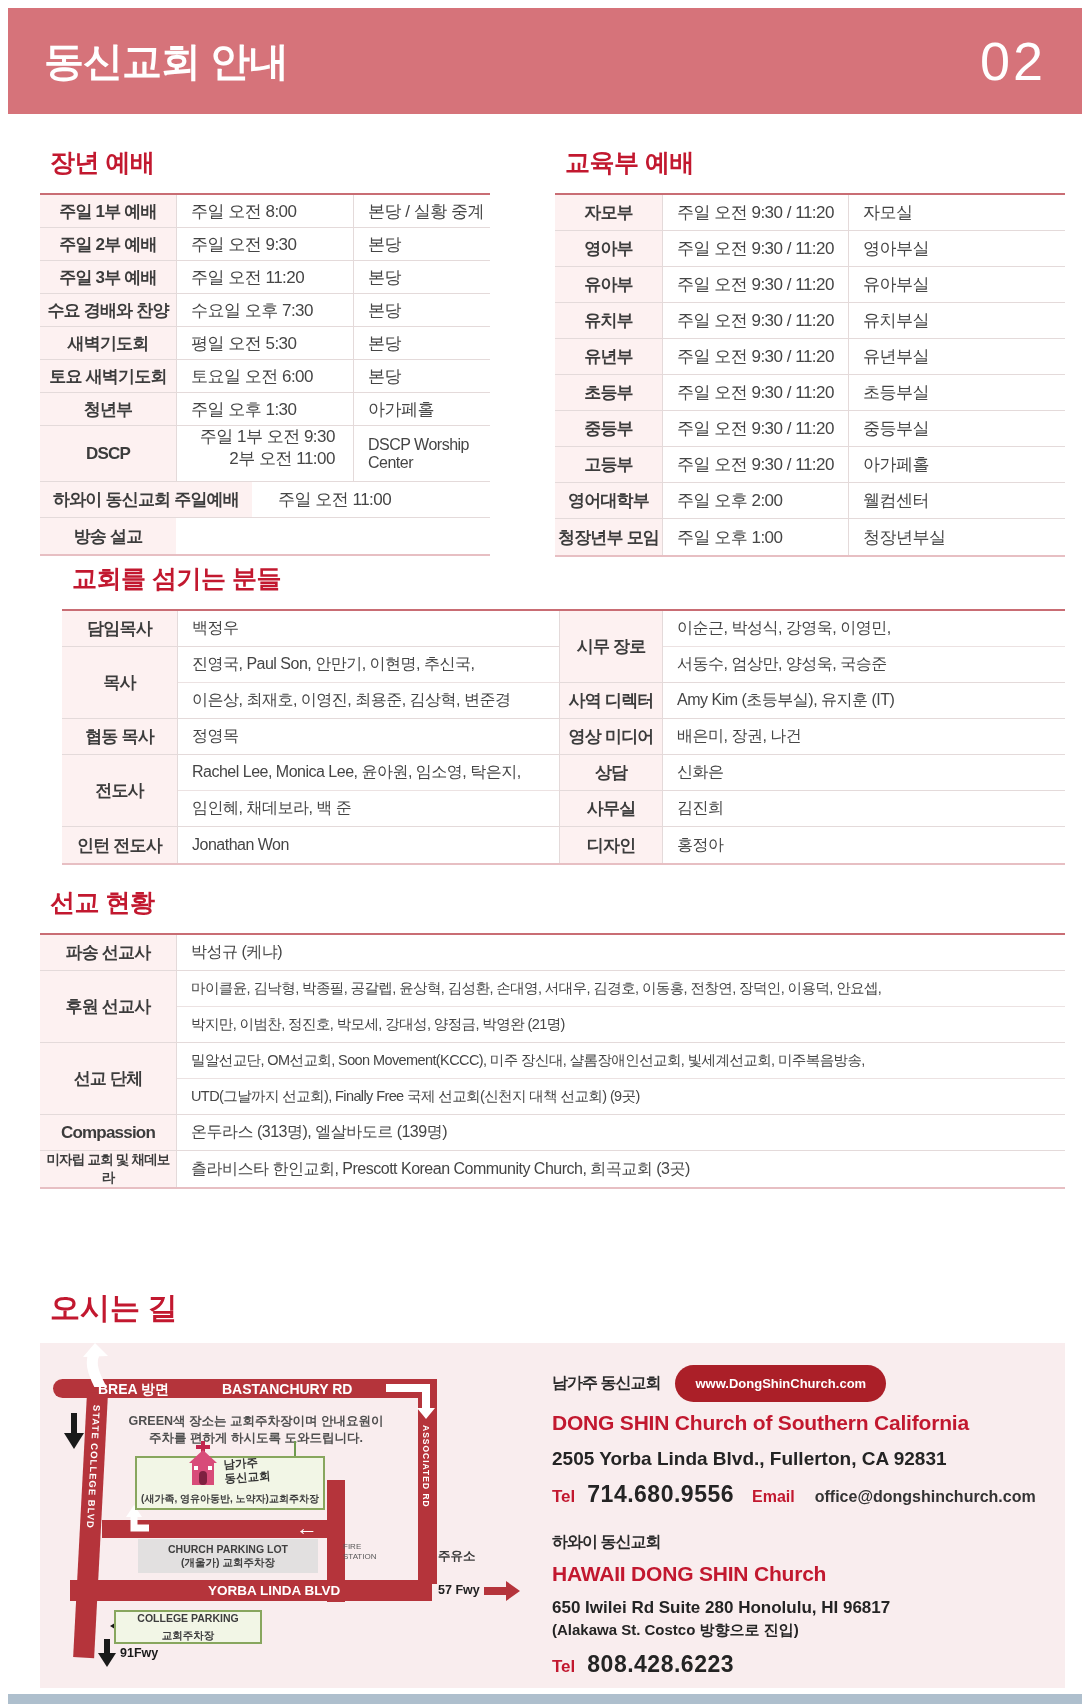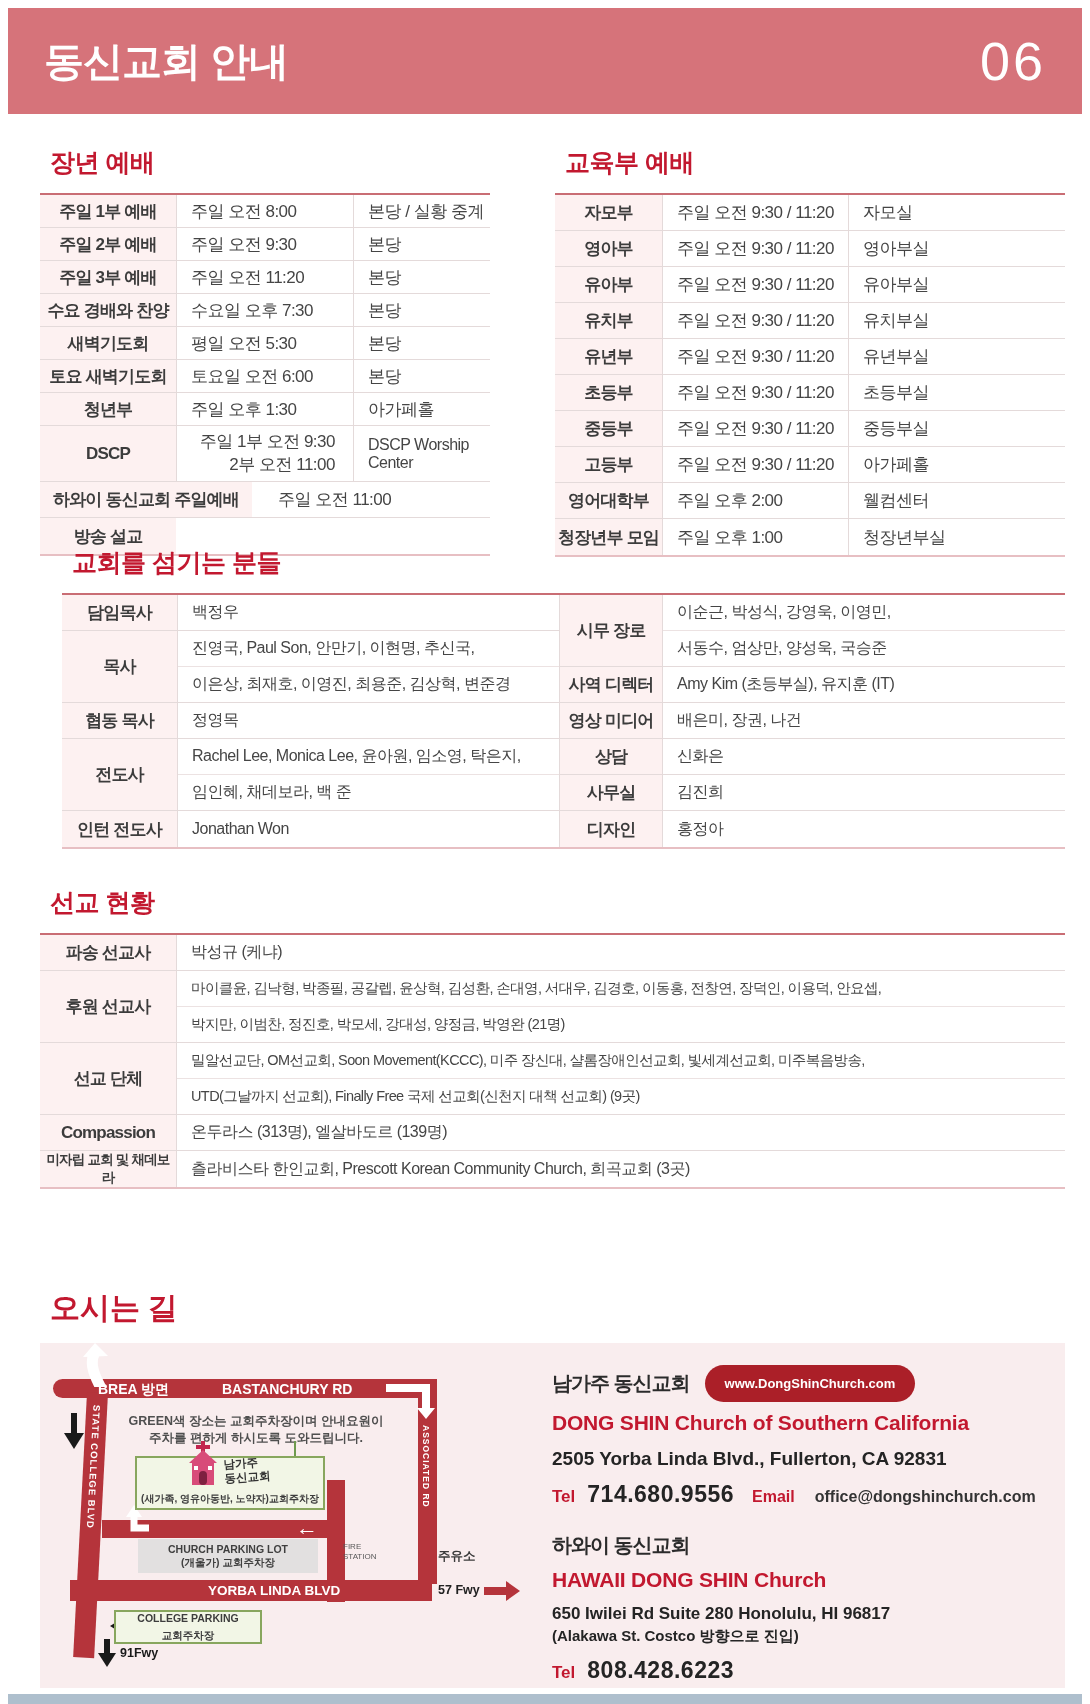--- a/index.html
+++ b/index.html
@@ -18,26 +18,26 @@
   .tbl  { border-top:2px solid #c96d74; border-bottom:2px solid #e7bfc3; background:#fff; }
   .trow { display:flex; border-bottom:1px solid #e4dada; }
   .tbl > .trow:last-child, .tbl > .tgrp:last-child { border-bottom:none; }
   .h33 { height:33px; } .h36 { height:36px; } .h56 { height:56px; } .h72 { height:72px; }
   .lblc { background:#fdf1f1; font-weight:bold; color:#3c3c3c; font-size:17px; letter-spacing:-0.8px;
           display:flex; align-items:center; justify-content:center; flex-shrink:0; padding:0 2px; text-align:center; }
   .valc { display:flex; align-items:center; color:#454545; font-size:17px; letter-spacing:-0.5px;
           padding-left:14px; border-left:1px solid #e4dada; }
   .aw-l { width:136px; } .aw-t { width:177px; flex-shrink:0; } .aw-p { flex:1; }
   .ed-l { width:107px; } .ed-t { width:186px; flex-shrink:0; } .ed-p { flex:1; }
-  .dscp-time { display:flex; flex-direction:column; justify-content:center; text-align:right; padding-right:18px;
+  .dscp-time { display:flex; flex-direction:column; justify-content:flex-start; text-align:right; padding-right:18px;
                border-left:1px solid #e4dada; font-size:17px; color:#454545; line-height:1.3; letter-spacing:-0.5px; }
 
   .col-a { position:absolute; left:40px;  top:146px; width:450px; }
   .col-b { position:absolute; left:555px; top:146px; width:510px; }
-  .sec-serv { position:absolute; left:40px; top:546px; width:1025px;padding-left:22px; }
+  .sec-serv { position:absolute; left:40px; top:562px; width:1025px;padding-left:22px; }
   .sec-mis  { position:absolute; left:40px; top:886px; width:1025px; }
 
   
   .tgrp { display:flex; border-bottom:1px solid #e4dada; }
   .glines { flex:1; display:flex; flex-direction:column; border-left:1px solid #e4dada; }
   .gline { flex:1; display:flex; align-items:center; padding-left:14px; font-size:16px; color:#454545; letter-spacing:-0.5px; }
   .gline + .gline { border-top:1px solid #ece2e2; }
   .sv { display:flex; }
   .sv-left  { width:508px; display:flex; flex-direction:column; }
   .sv-right { width:517px; display:flex; flex-direction:column; border-left:1px solid #e4dada; }
@@ -55,21 +55,21 @@
   .road { position:absolute; background:#b5343b; }
   .wtext { position:absolute; color:#ffffff; font-weight:bold; }
   .vtext { writing-mode:vertical-rl; letter-spacing:1px; }
   .lot { position:absolute; background:#f2f6e6; border:2px solid #88a65e; }
   .graybox { position:absolute; background:#e2e0e0; display:flex; flex-direction:column; align-items:center;
              justify-content:center; font-weight:bold; color:#3f3f3f; font-size:10.5px; line-height:1.25; text-align:center; }
 
   
   .contact { position:absolute; left:512px; top:22px; width:505px; }
   .c-row1 { display:flex; align-items:center; gap:15px; }
-  .c-name { font-size:20px; font-weight:bold; color:#2b2b2b; letter-spacing:-1px; }
+  .c-name { font-size:16px; font-weight:bold; color:#2b2b2b; letter-spacing:-1px; }
   .pill { background:#ab1f28; color:#ffffff; font-weight:bold; font-size:13px; height:37px; line-height:37px;
           padding:0 20px; border-radius:19px; white-space:nowrap; }
   .c-en { color:#c2182f; font-weight:bold; font-size:21px; margin-top:9px; letter-spacing:-0.2px; }
   .c-addr { font-size:19px; font-weight:bold; color:#242424; margin-top:13px; }
   .c-telrow { display:flex; align-items:baseline; margin-top:11px; }
   .c-tel-lbl { color:#c2182f; font-weight:bold; font-size:17px; margin-right:12px; }
   .c-tel { font-size:23px; font-weight:bold; color:#242424; letter-spacing:0.5px; }
   .c-em-lbl { color:#c2182f; font-weight:bold; font-size:16px; margin-left:18px; margin-right:20px; }
   .c-email { font-size:16px; color:#333333; font-weight:bold; }
   .c-name2 { margin-top:24px; }
@@ -78,21 +78,21 @@
 
   .bottom-strip { position:absolute; left:8px; top:1694px; width:1074px; height:10px; background:#aebfcd; }
 </style>
 </head>
 <body>
 
 <div class="page">
 
   <div class="banner">
     <div class="banner-title">동신교회 안내</div>
-    <div class="banner-page">06</div>
+    <div class="banner-page">02</div>
   </div>
 
   <div class="col-a">
     <div class="sec-title">장년 예배</div>
     <div class="tbl">
       <div class="trow h33">
         <div class="lblc aw-l">주일 1부 예배</div>
         <div class="valc aw-t">주일 오전 8:00</div>
         <div class="valc aw-p">본당 / 실황 중계</div>
       </div>

